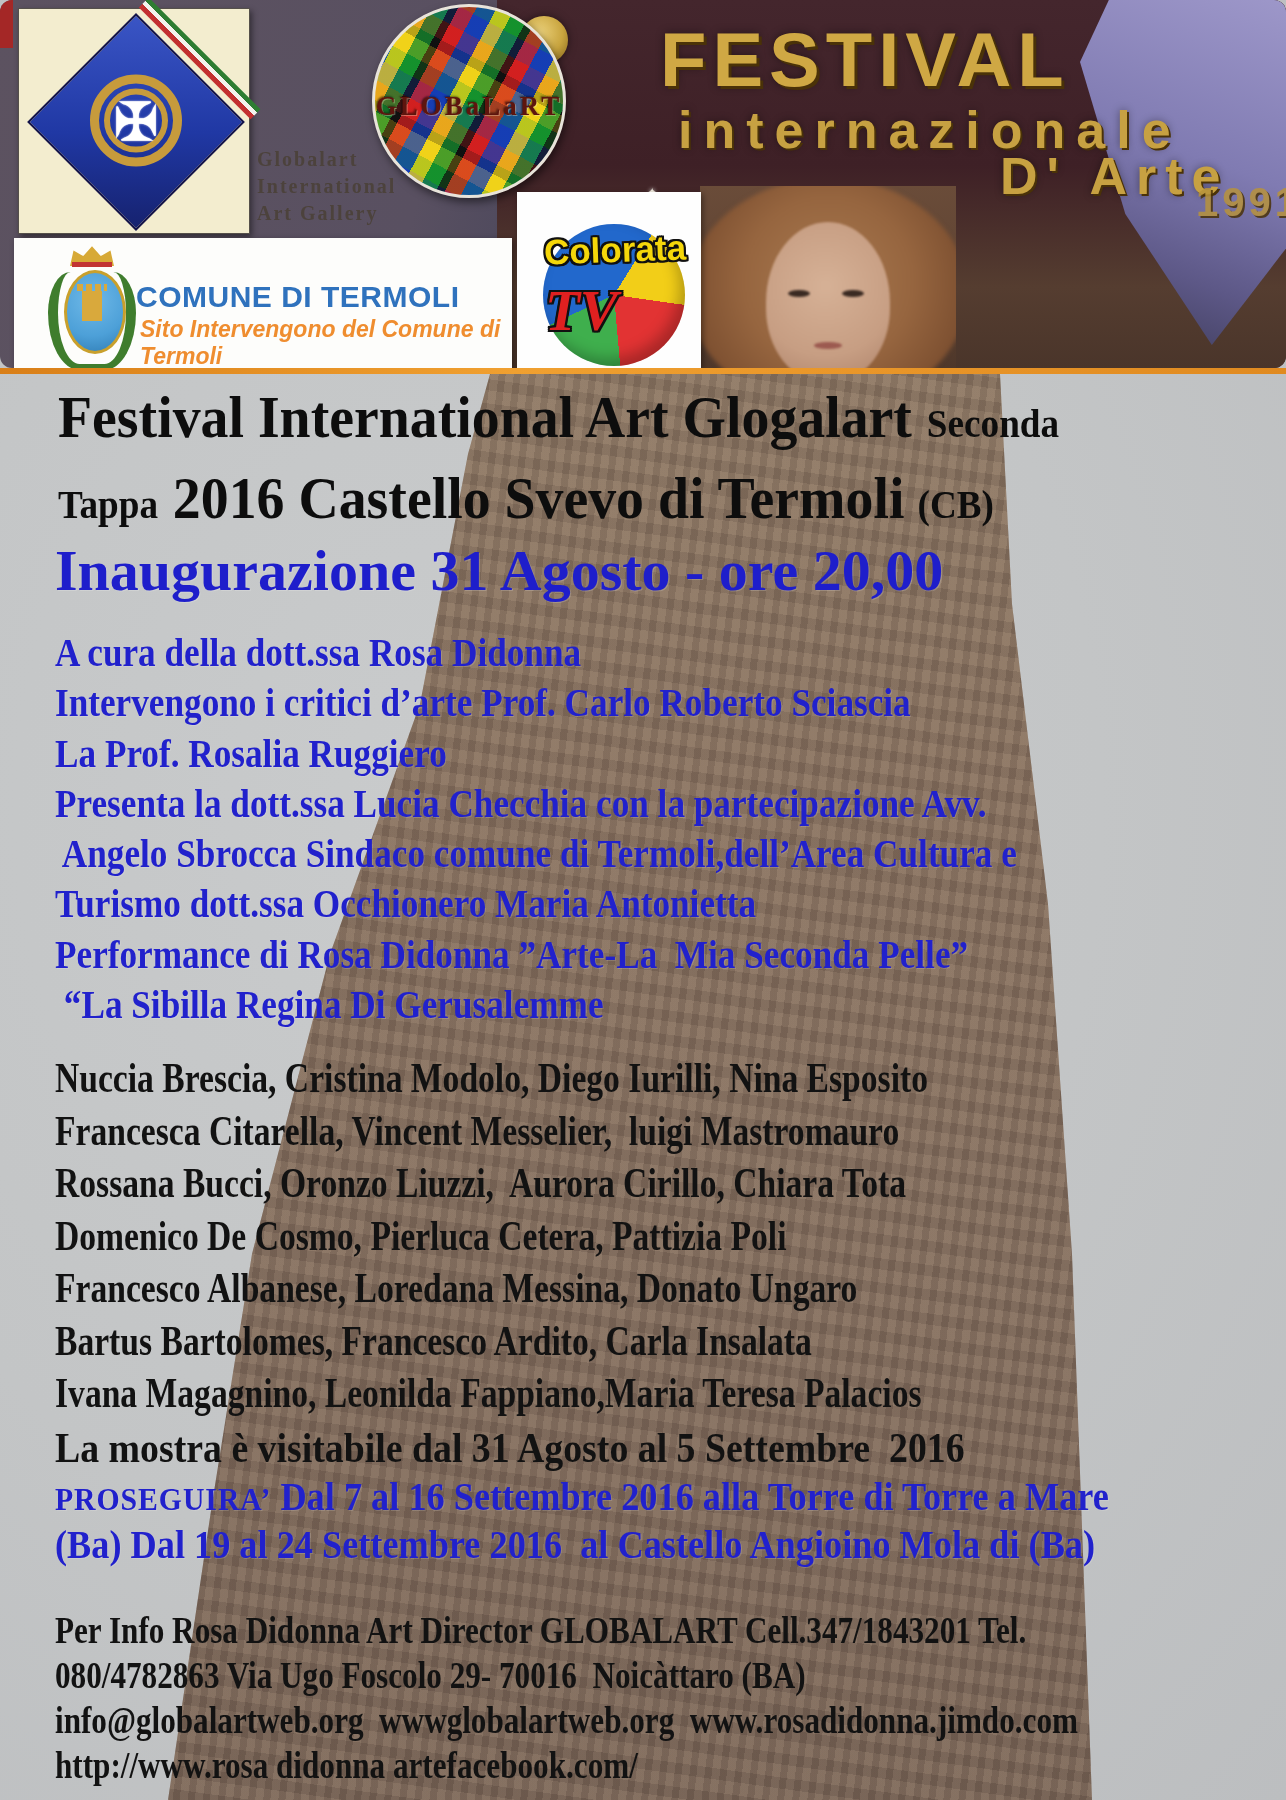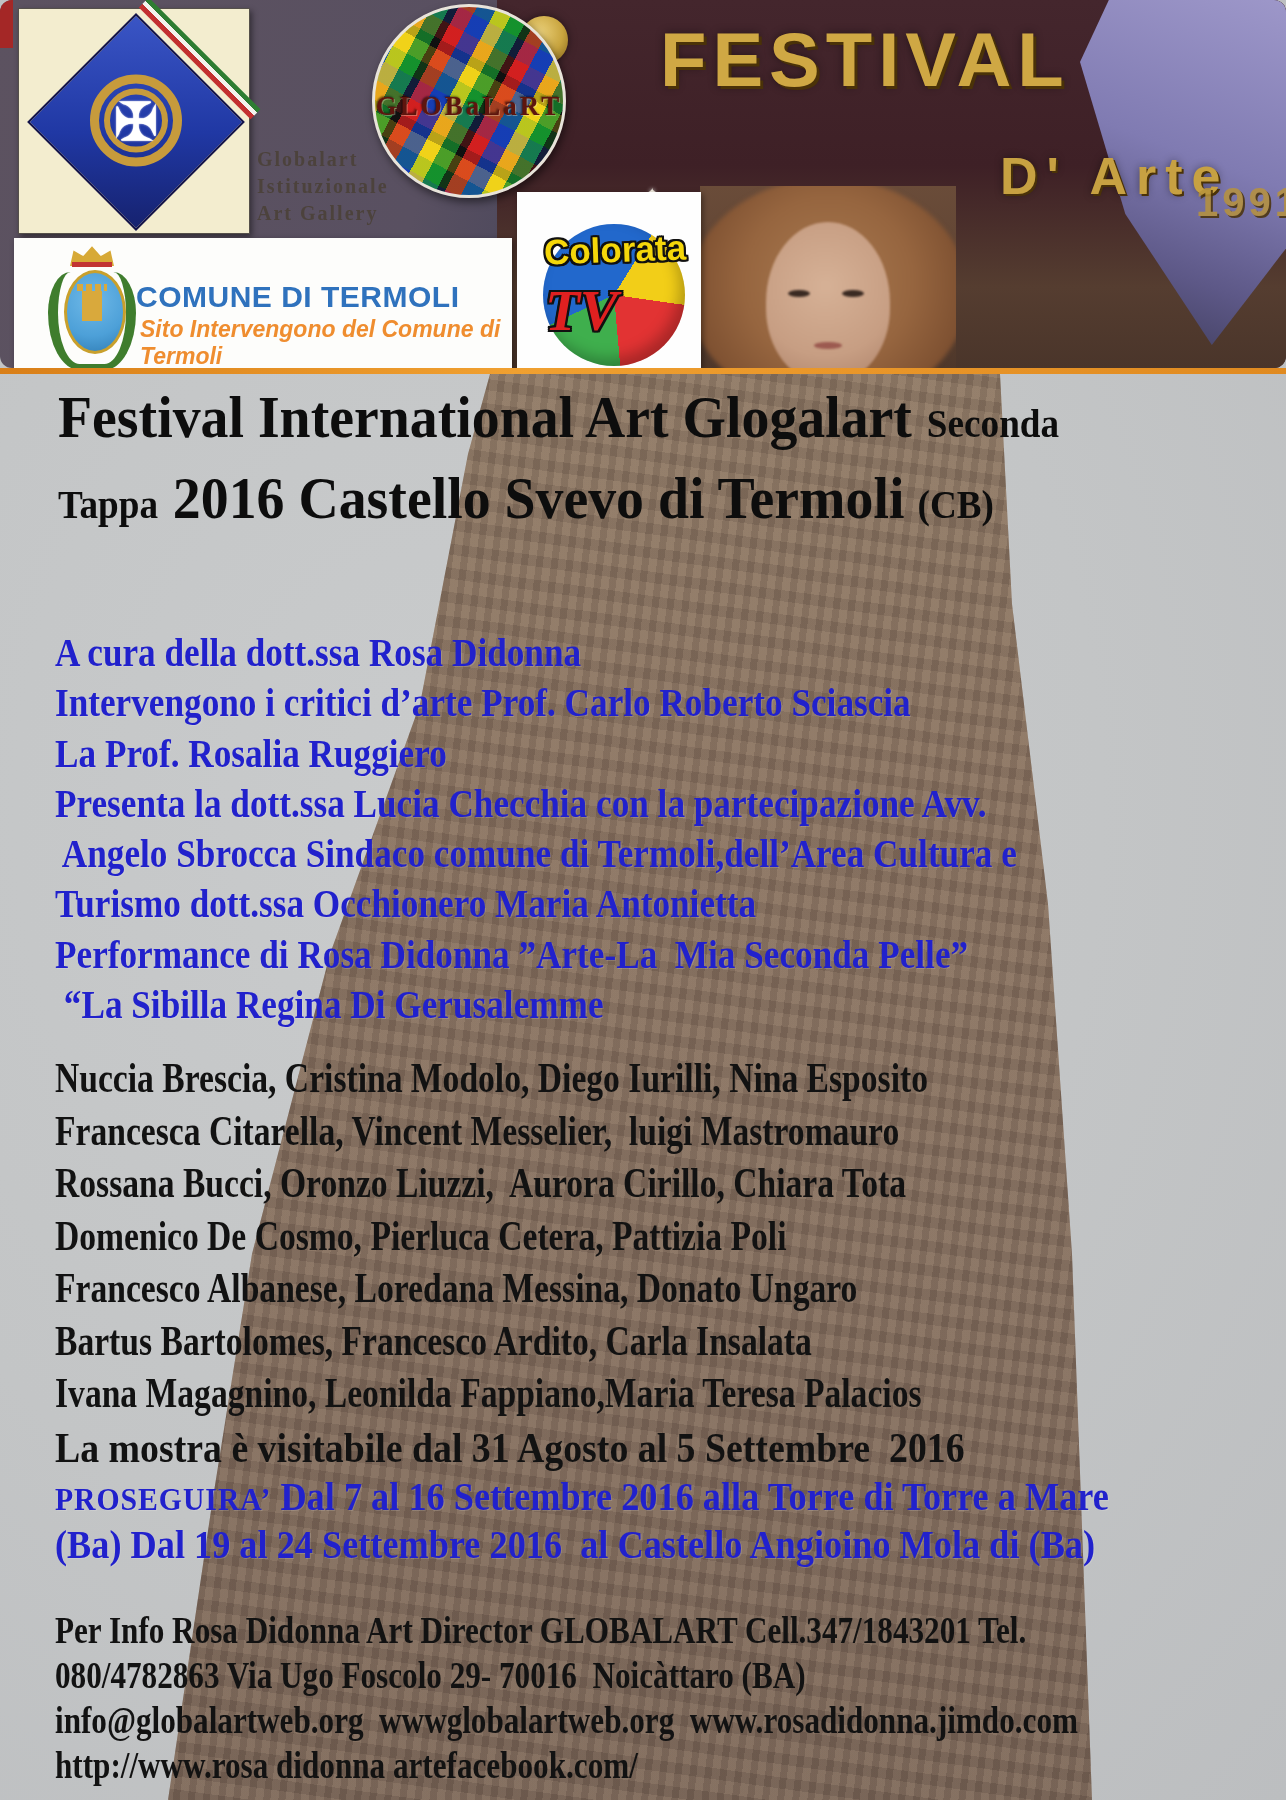--- a/index.html
+++ b/index.html
@@ -129,20 +129,21 @@
 
 <div class="poster">
 
   <div class="header">
     <div class="red-corner"></div>
 
     <div class="festival-panel"></div>
     <div class="hexagon"></div>
     <div class="gold-medallion"></div>
     <div class="festival-t1">FESTIVAL</div>
+    <div class="festival-t2">internazionale</div>
     <div class="festival-t3">D' Arte</div>
     <div class="festival-deco">1991</div>
 
     <span class="sparkle" style="left:522px;top:208px;font-size:15px;">✦</span>
     <span class="sparkle" style="left:612px;top:262px;font-size:11px;">✦</span>
     <span class="sparkle" style="left:566px;top:318px;font-size:13px;">✦</span>
     <span class="sparkle" style="left:648px;top:186px;font-size:10px;">✦</span>
 
     <div class="face-frame">
       <div class="hair"></div>
@@ -154,21 +155,21 @@
 
     <div class="cream-box">
       <div class="diamond">
         <div class="gold-ring"></div>
         <div class="maltese">✠</div>
       </div>
     </div>
 
     <div class="award-caption">
       <div class="line">Globalart</div>
-      <div class="line">Istituzionale</div>
+      <div class="line">International</div>
       <div class="line">Art Gallery</div>
     </div>
 
     <div class="ga-circle">
       <div class="ga-text">GLOBaLaRT</div>
     </div>
 
     <div class="comune-banner">
       <div class="crest">
         <div class="crown"></div>
@@ -192,20 +193,21 @@
 
   <div class="orange-line"></div>
 
   <div class="tower"></div>
 
   <div class="title-block squeeze">
     <div class="line"><span>Festival International Art Glogalart</span><span class="t-small" style="margin-left:16px;">Seconda</span></div>
     <div class="line"><span class="t-small" style="margin-right:16px;">Tappa</span><span>2016 Castello Svevo di Termoli</span><span class="t-small" style="margin-left:14px;">(CB)</span></div>
   </div>
 
+  <div class="inaug line">Inaugurazione 31 Agosto - ore 20,00</div>
 
   <div class="details squeeze">
     <div class="line">A cura della dott.ssa Rosa Didonna</div>
     <div class="line">Intervengono i critici d’arte Prof. Carlo Roberto Sciascia</div>
     <div class="line">La Prof. Rosalia Ruggiero</div>
     <div class="line">Presenta la dott.ssa Lucia Checchia con la partecipazione Avv.</div>
     <div class="line"> Angelo Sbrocca Sindaco comune di Termoli,dell’Area Cultura e</div>
     <div class="line">Turismo dott.ssa Occhionero Maria Antonietta</div>
     <div class="line">Performance di Rosa Didonna ”Arte-La  Mia Seconda Pelle”</div>
     <div class="line"> “La Sibilla Regina Di Gerusalemme</div>

